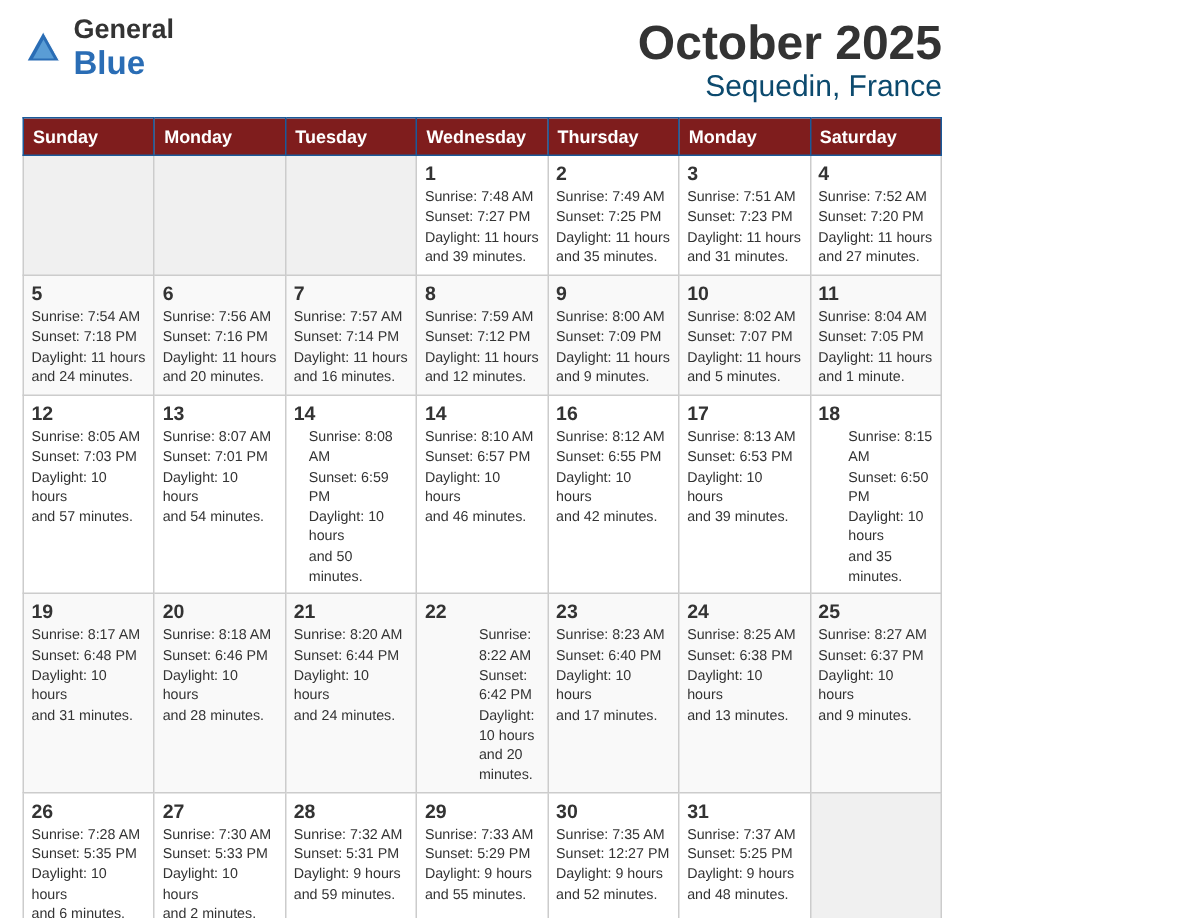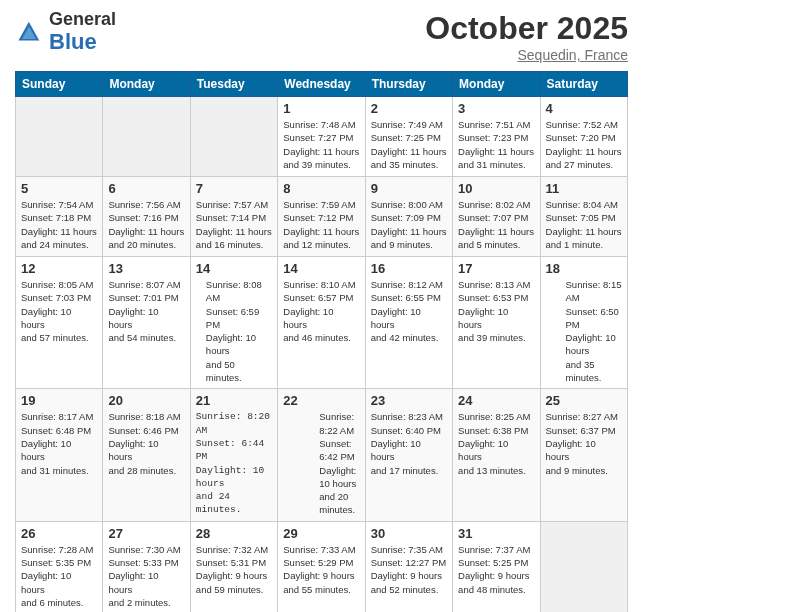--- a/index.html
+++ b/index.html
@@ -46,31 +46,30 @@
     }
     .title-block {
       text-align: right;
     }
     .month-title {
       font-size: 32px;
       font-weight: bold;
       color: #333;
     }
     .location {
-      font-size: 14px;
-      color: #737373;
-      text-decoration: underline;
+      font-size: 20px;
+      color: #0c4a6e;
     }
     table {
       width: 100%;
       border-collapse: collapse;
       table-layout: fixed;
     }
     thead th {
-      background-color: #0369a1;
+      background-color: #7f1d1d;
       color: white;
       text-align: left;
       padding: 5px 6px;
       font-size: 12px;
       font-weight: bold;
       border: 1px solid #1a5a9a;
     }
     tbody td {
       border: 1px solid #ccc;
       vertical-align: top;
@@ -278,21 +277,21 @@
           </td>
           <td>
             <div class="day-num">20</div>
             <div class="day-info" style="white-space: pre-line;">Sunrise: 8:18 AM
 Sunset: 6:46 PM
 Daylight: 10 hours
 and 28 minutes.</div>
           </td>
           <td>
             <div class="day-num">21</div>
-            <div class="day-info" style="white-space: pre-line; font-family: Liberation Mono, monospace;">Sunrise: 8:20 AM
+            <div class="day-info" style="white-space: pre-line;">Sunrise: 8:20 AM
 Sunset: 6:44 PM
 Daylight: 10 hours
 and 24 minutes.</div>
           </td>
           <td>
             <div class="day-num">22</div>
             <div class="day-info" style="white-space: pre-line; margin-left: 36px;">Sunrise: 8:22 AM
 Sunset: 6:42 PM
 Daylight: 10 hours
 and 20 minutes.</div>

